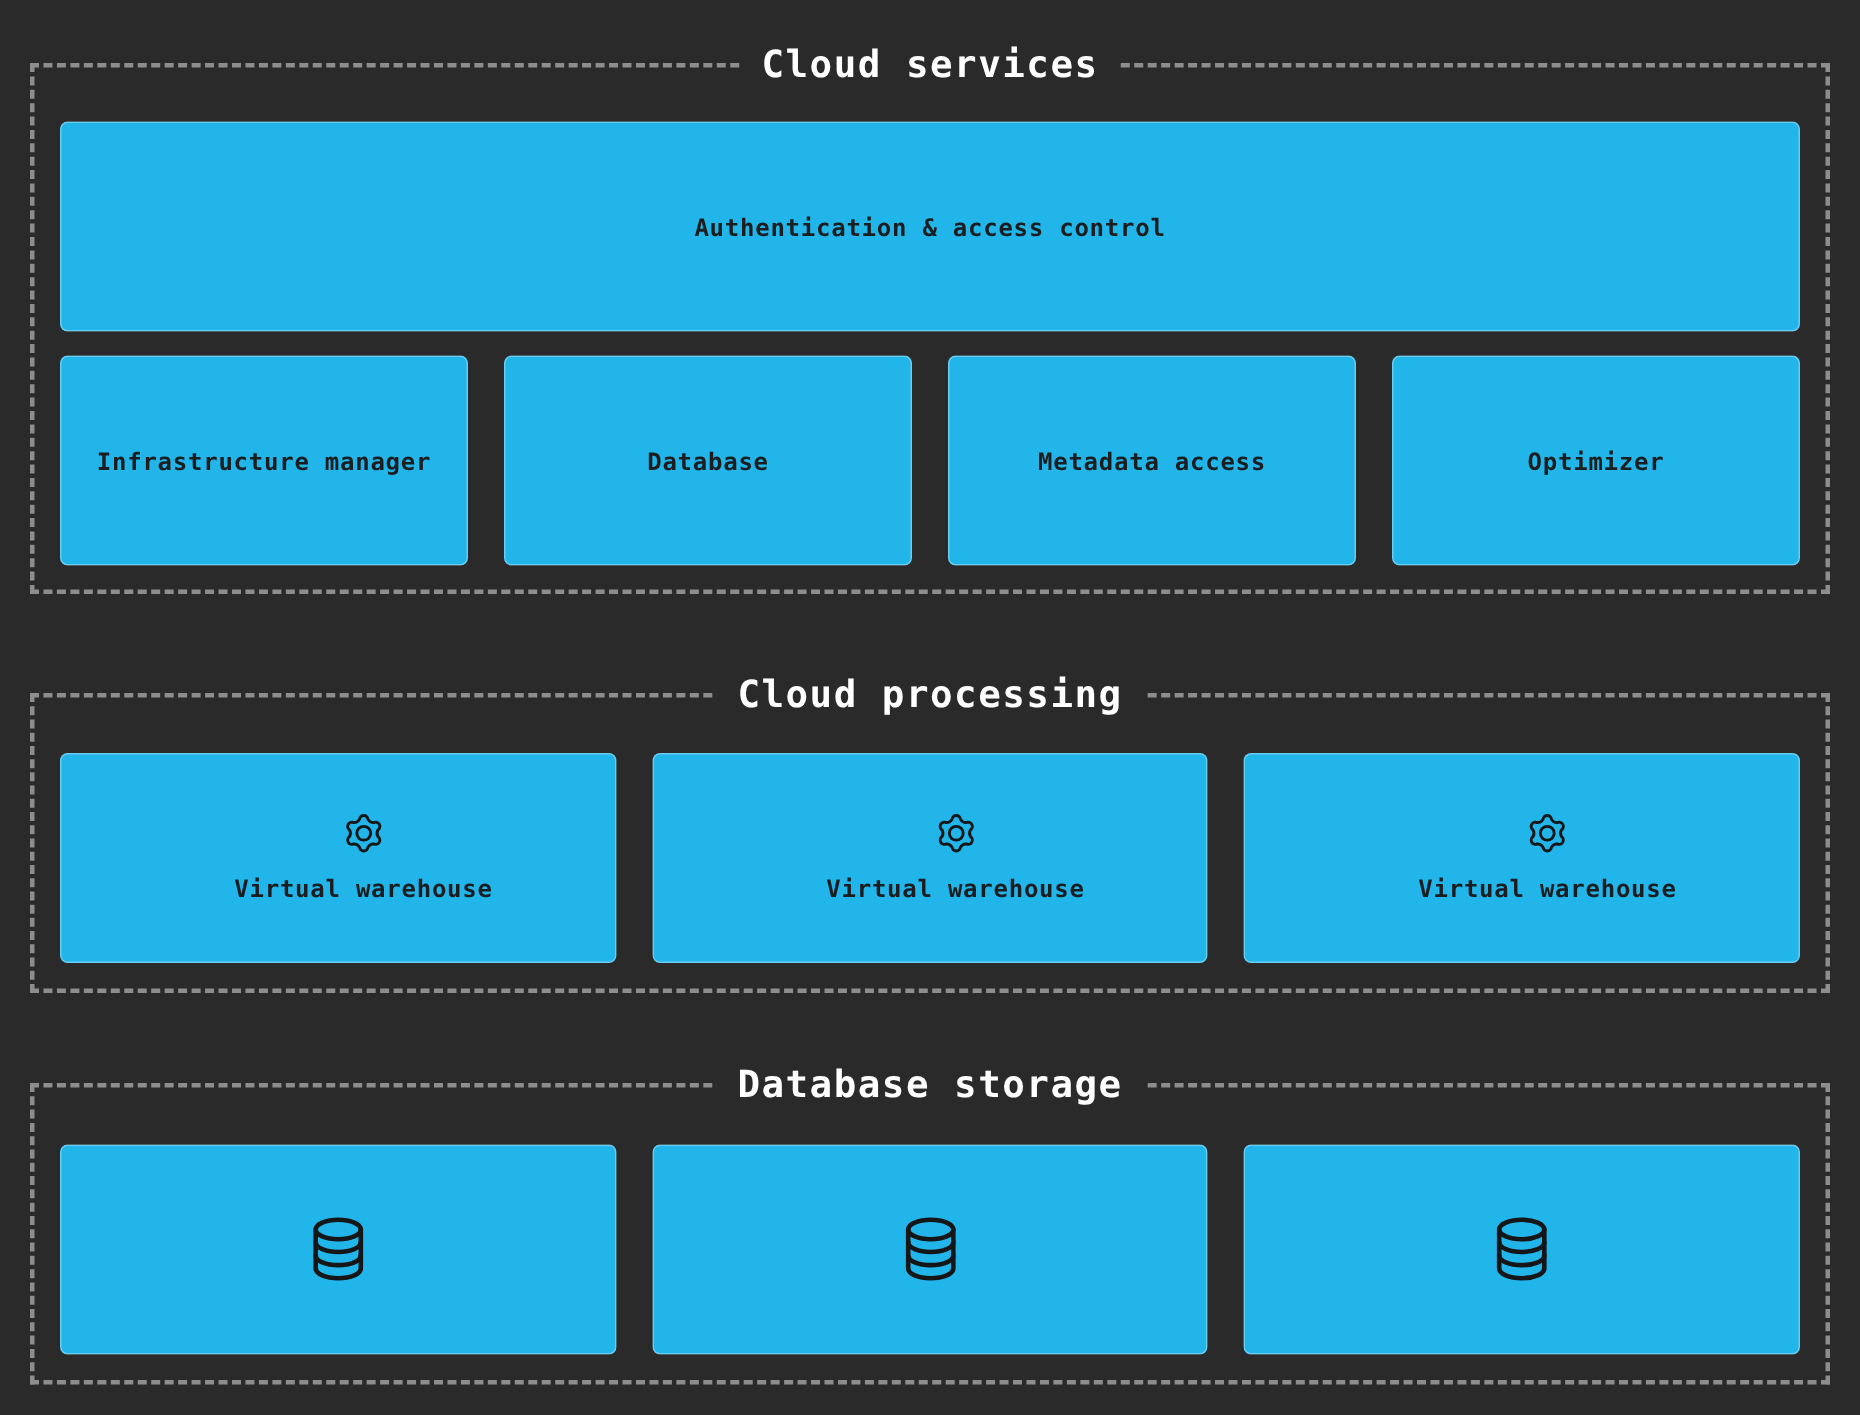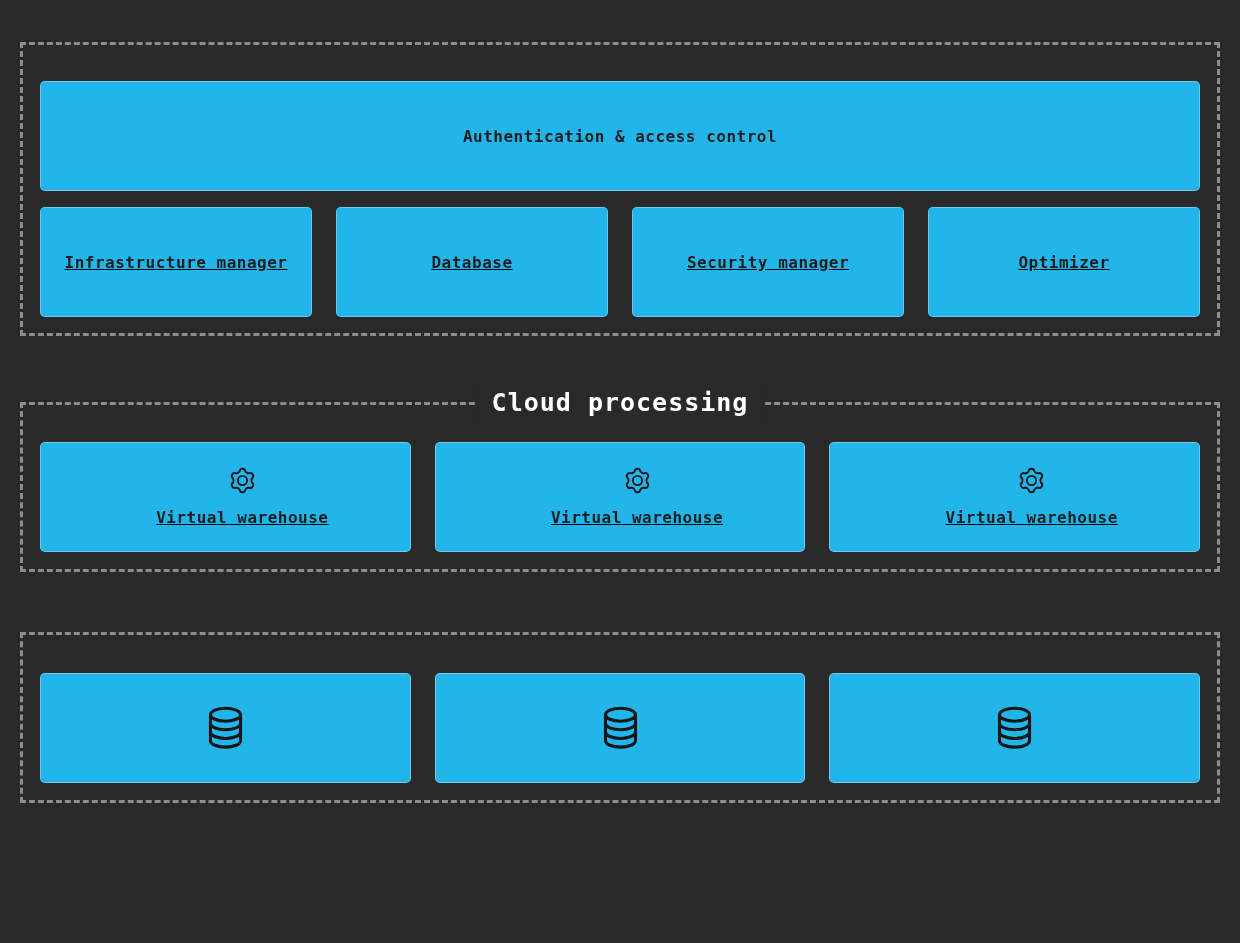--- a/index.html
+++ b/index.html
@@ -31,58 +31,59 @@
     line-height:30px;
     font-weight:700;
     letter-spacing:1px;
     white-space:nowrap;
   }
 
   .node{
     background:#22b5ea;
     border:1px solid rgba(255,255,255,0.32);
     border-radius:5px;
-    height:110px;
+    height:140px;
     box-sizing:border-box;
     display:flex;
     flex-direction:column;
     align-items:center;
     justify-content:center;
     color:#1b1d1e;
     font-size:16px;
     font-weight:700;
     letter-spacing:0.5px;
   }
   .banner{margin-bottom:16px;}
-  .row{display:flex;gap:24px;text-decoration:underline;}
+  .row{display:flex;gap:24px;}
   .row .node{flex:1;}
   .wh{gap:14px;padding-left:34px;}
   .icon{display:block;}
   .icon svg{display:block;}
 </style>
 </head>
 <body>
 
 <div class="page">
 
   <section class="group" id="sec-cloud">
+    <div class="group-title">Cloud services</div>
 
     <div class="node banner">
       <span>Authentication &amp; access control</span>
     </div>
 
     <div class="row">
       <div class="node">
         <span>Infrastructure manager</span>
       </div>
       <div class="node">
         <span>Database</span>
       </div>
       <div class="node">
-        <span>Security manager</span>
+        <span>Metadata access</span>
       </div>
       <div class="node">
         <span>Optimizer</span>
       </div>
     </div>
   </section>
 
   <section class="group" id="sec-query">
     <div class="group-title">Cloud processing</div>
 
@@ -115,20 +116,21 @@
             <circle cx="12" cy="12" r="4.1"></circle>
           </svg>
         </span>
         <span>Virtual warehouse</span>
       </div>
 
     </div>
   </section>
 
   <section class="group" id="sec-storage">
+    <div class="group-title">Database storage</div>
 
     <div class="row">
 
       <div class="node db">
         <span class="icon">
           <svg width="41" height="46" viewBox="0 0 24 26" fill="none" stroke="#141617" stroke-width="1.8" stroke-linecap="round" stroke-linejoin="round">
             <ellipse cx="12" cy="5.2" rx="8.8" ry="3.8"></ellipse>
             <path d="M3.2 5.2 v15.2 c0 2.1 3.9 3.8 8.8 3.8 c4.9 0 8.8 -1.7 8.8 -3.8 V5.2"></path>
             <path d="M3.2 10.2 c0 2.1 3.9 3.8 8.8 3.8 c4.9 0 8.8 -1.7 8.8 -3.8"></path>
             <path d="M3.2 15.3 c0 2.1 3.9 3.8 8.8 3.8 c4.9 0 8.8 -1.7 8.8 -3.8"></path>

